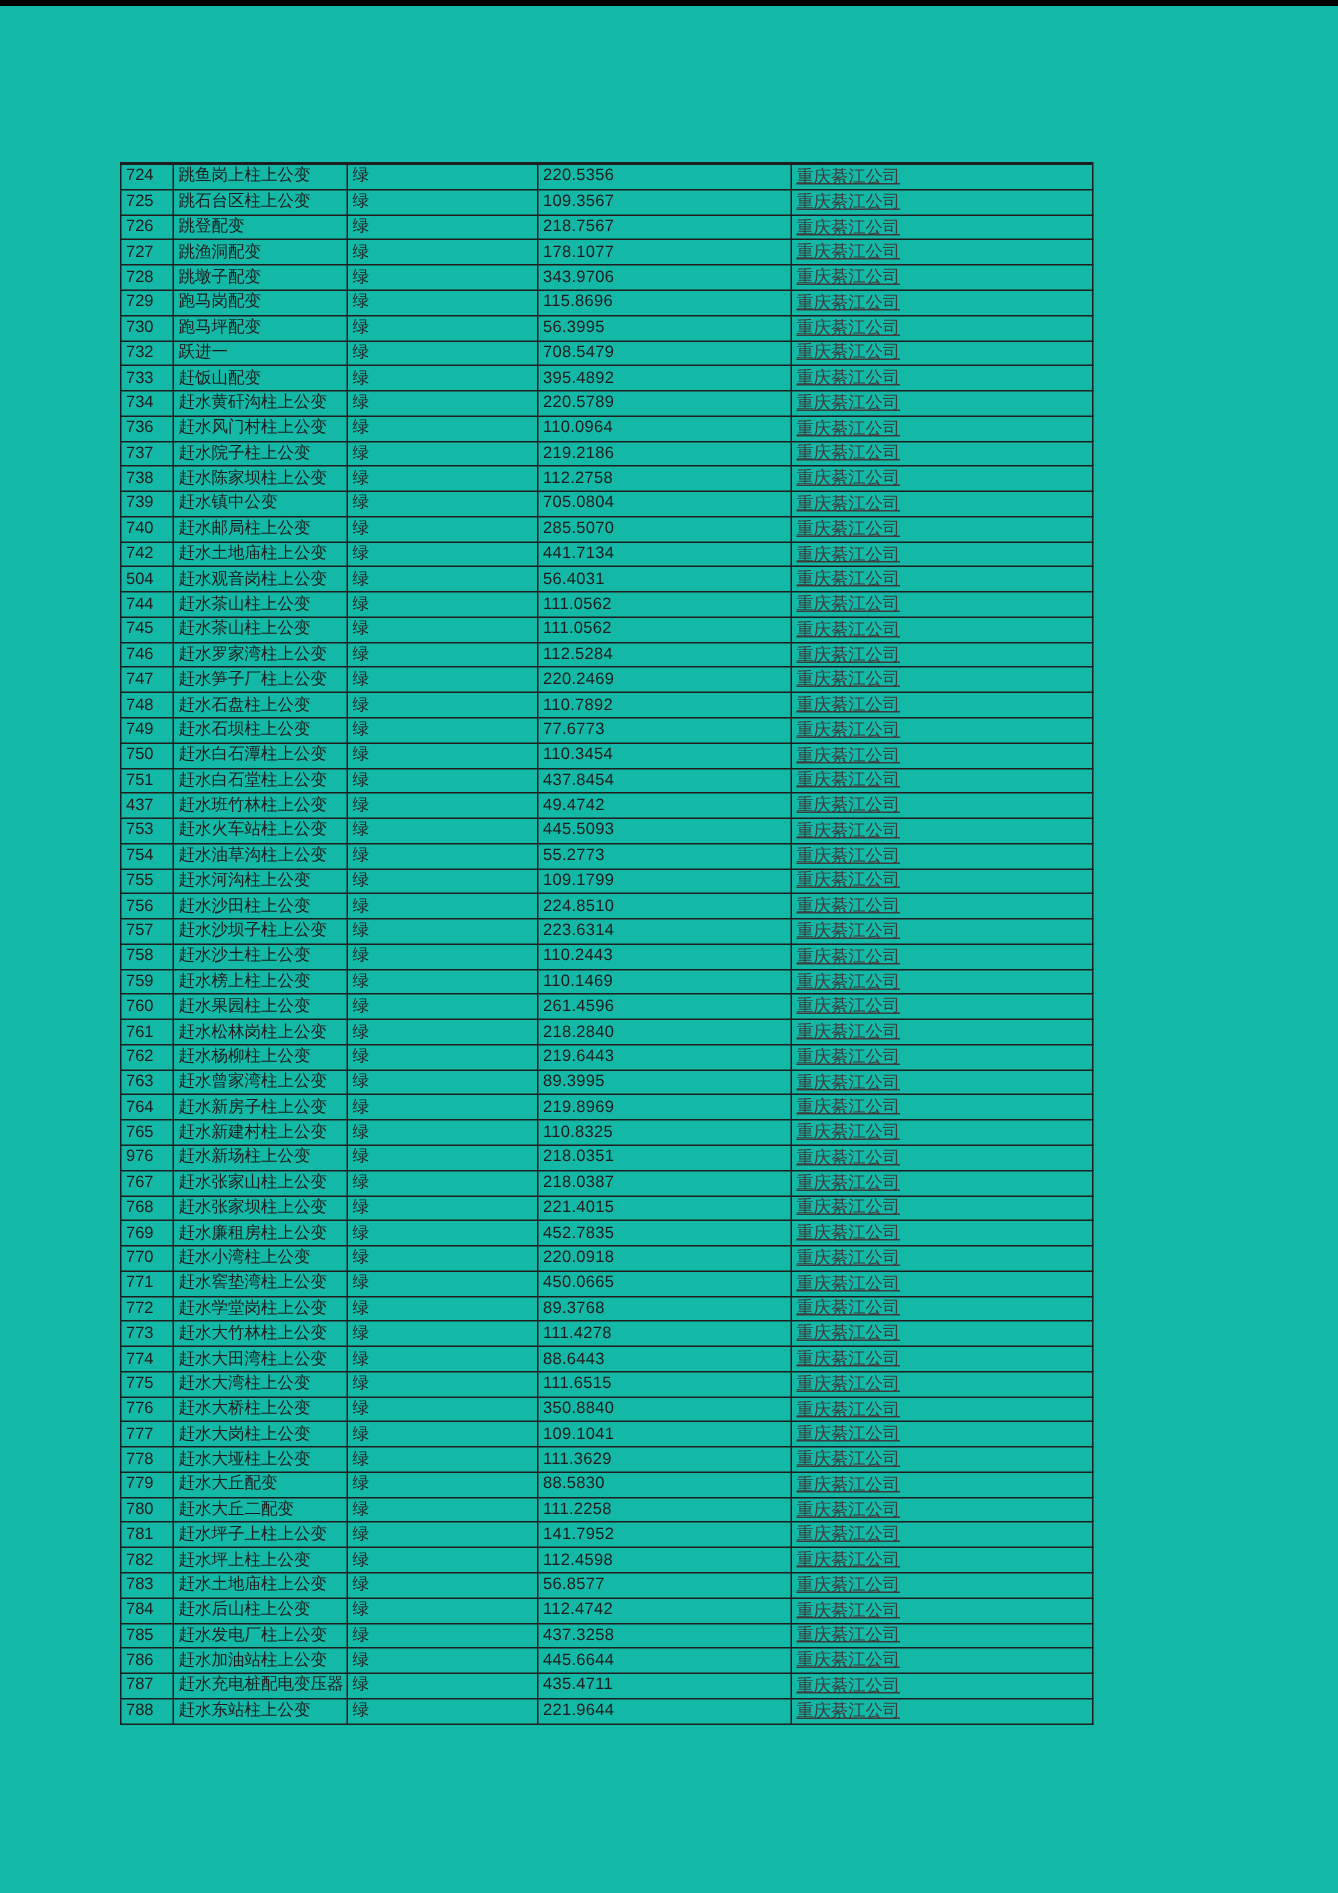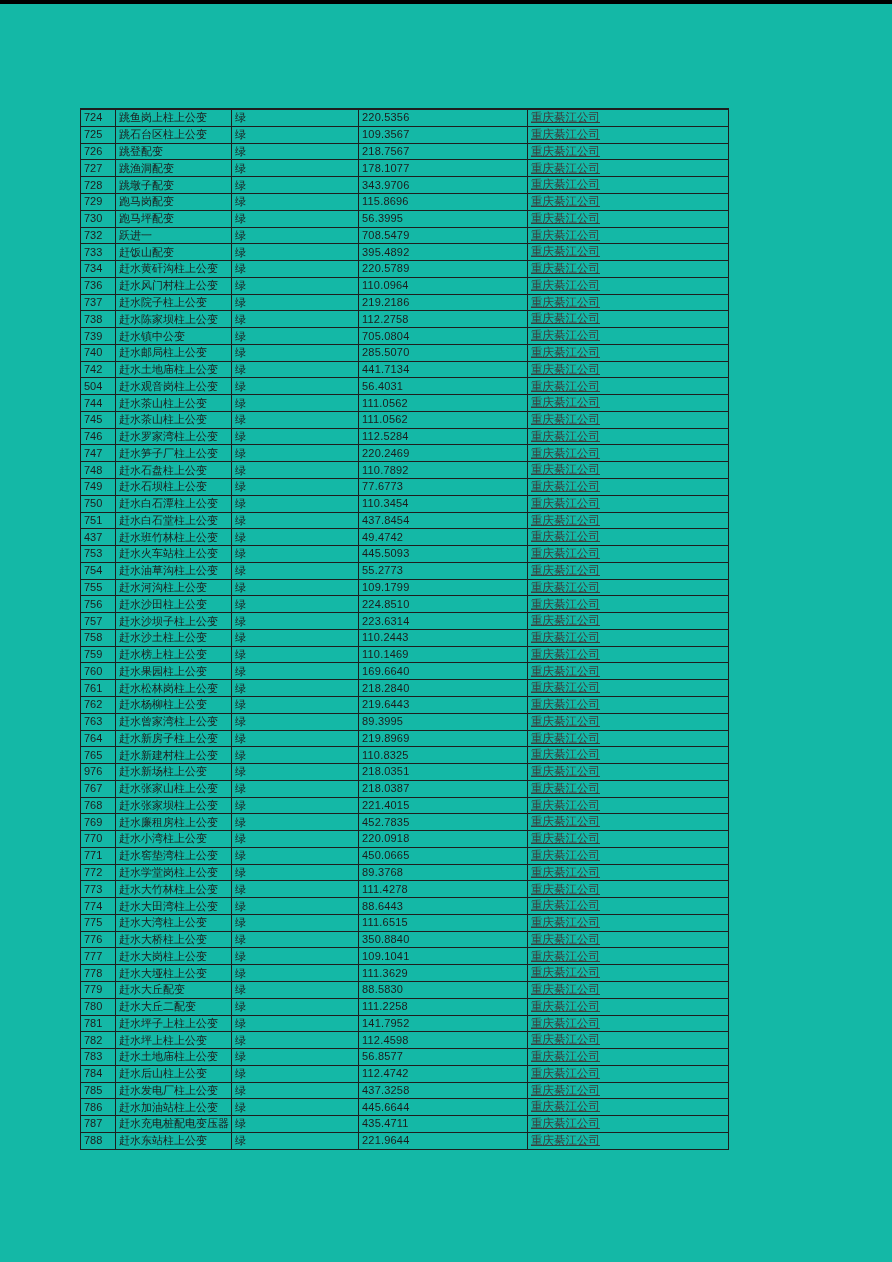--- a/index.html
+++ b/index.html
@@ -337,21 +337,21 @@
       <td class="c-name">赶水榜上柱上公变</td>
       <td class="c-status">绿</td>
       <td class="c-value">110.1469</td>
       <td class="c-company"><span class="company-link">重庆綦江公司</span></td>
     </tr>
 
     <tr>
       <td class="c-no">760</td>
       <td class="c-name">赶水果园柱上公变</td>
       <td class="c-status">绿</td>
-      <td class="c-value">169.6640</td>
+      <td class="c-value">261.4596</td>
       <td class="c-company"><span class="company-link">重庆綦江公司</span></td>
     </tr>
 
     <tr>
       <td class="c-no">761</td>
       <td class="c-name">赶水松林岗柱上公变</td>
       <td class="c-status">绿</td>
       <td class="c-value">218.2840</td>
       <td class="c-company"><span class="company-link">重庆綦江公司</span></td>
     </tr>

